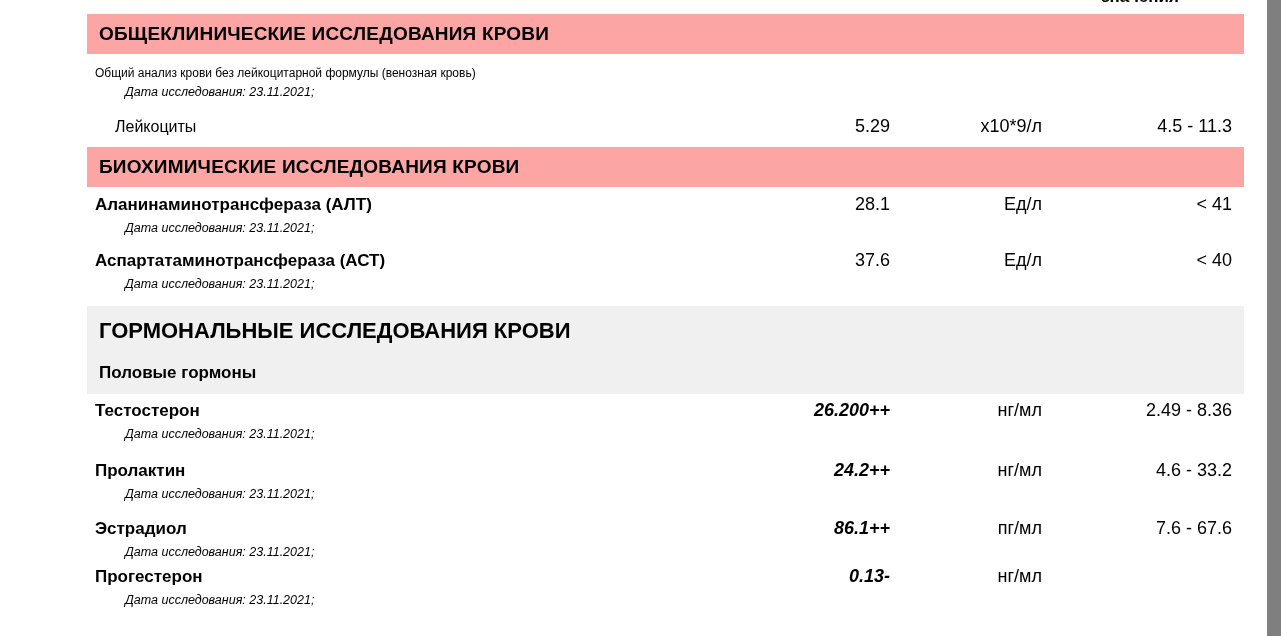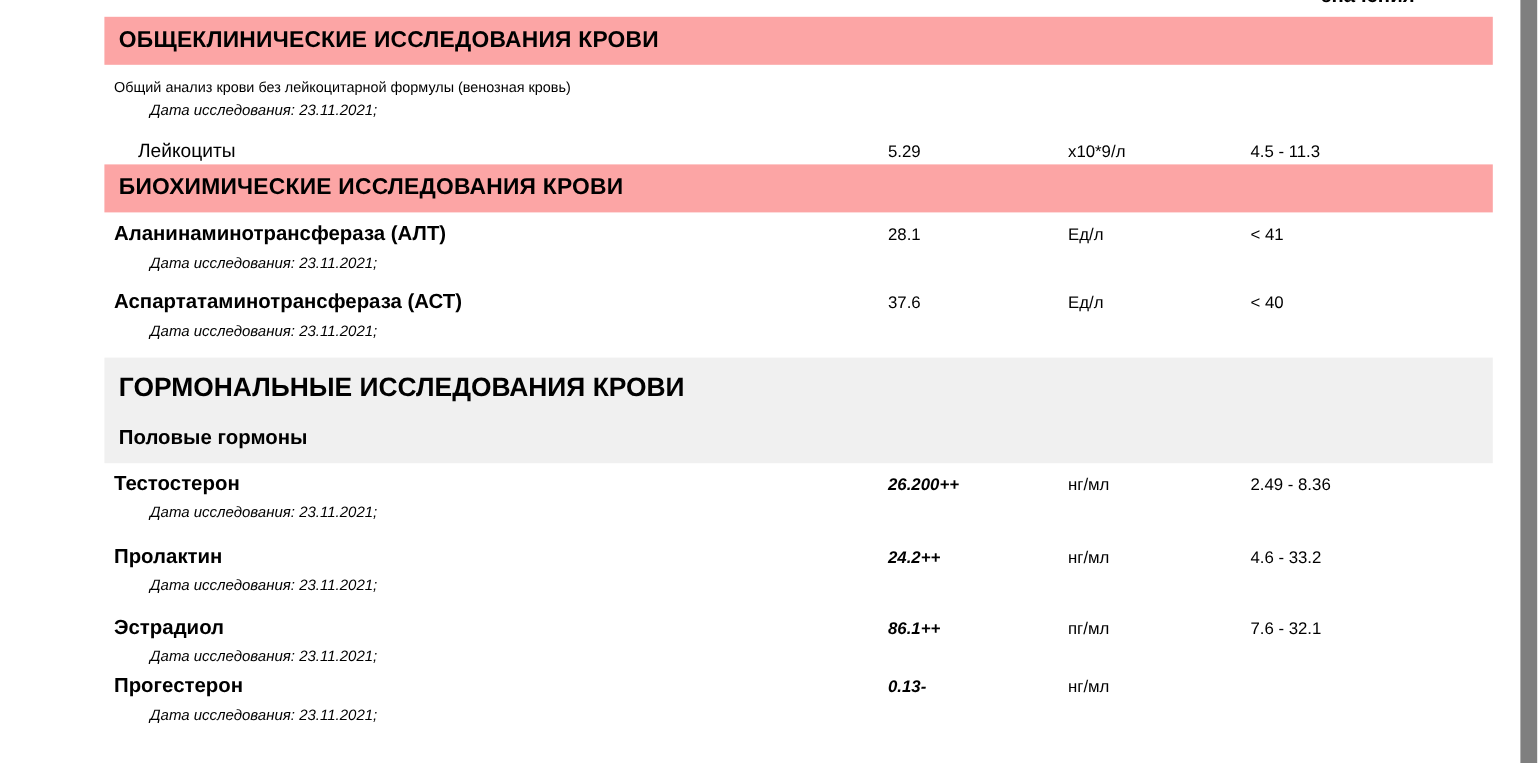--- a/index.html
+++ b/index.html
@@ -14,36 +14,36 @@
     position:absolute;top:-13px;left:1055px;width:170px;
     font-weight:bold;font-size:17px;text-align:center;white-space:nowrap;
   }
   .content{position:absolute;left:87px;top:0;width:1157px;}
   .band{
     background:#fca5a5;height:40px;display:flex;align-items:center;
     padding-left:12px;box-sizing:border-box;
     font-weight:bold;font-size:19px;letter-spacing:.2px;
   }
   .band1{margin-top:14px;}
-  .band2{}
+  .band2{margin-top:10px;}
   .band3{
     background:#f0f0f0;height:88px;margin-top:15px;
     padding-left:12px;box-sizing:border-box;
   }
   .band3 .band3-title{font-weight:bold;font-size:22px;padding-top:13px;line-height:24px;}
   .band3 .band3-subtitle{font-weight:bold;font-size:17px;margin-top:19px;line-height:22px;}
   .group-title{margin-top:9px;padding-left:8px;font-weight:normal;font-size:12px;line-height:20px;}
   .date-line{margin-top:2px;padding-left:38px;font-style:italic;font-size:12.5px;line-height:14px;}
   .row{
     display:grid;grid-template-columns:1fr 150px 152px 190px;
     padding-right:12px;line-height:21px;align-items:baseline;
   }
   .row .cell-name{font-weight:bold;font-size:17px;padding-left:8px;}
   .row .cell-name.plain{font-weight:normal;font-size:16px;padding-left:28px;}
-  .row .cell-value,.row .cell-unit,.row .cell-range{text-align:left;font-size:14px;}
+  .row .cell-value,.row .cell-unit,.row .cell-range{text-align:right;font-size:18px;}
   .row .cell-value.abnormal{font-weight:bold;font-style:italic;}
   .r-leu{margin-top:17px;}
   .r-alt{margin-top:7px;}
   .r-ast{margin-top:15px;}
   .r-tes{margin-top:6px;}
   .r-prl{margin-top:19px;}
   .r-est{margin-top:17px;}
   .r-prg{margin-top:7px;}
   .date-gap{margin-top:6px;}
   
@@ -110,21 +110,21 @@
       <div class="cell-value abnormal">24.2++</div>
       <div class="cell-unit">нг/мл</div>
       <div class="cell-range">4.6 - 33.2</div>
     </div>
     <div class="date-line date-gap">Дата исследования: 23.11.2021;</div>
 
     <div class="row r-est">
       <div class="cell-name">Эстрадиол</div>
       <div class="cell-value abnormal">86.1++</div>
       <div class="cell-unit">пг/мл</div>
-      <div class="cell-range">7.6 - 32.1</div>
+      <div class="cell-range">7.6 - 67.6</div>
     </div>
     <div class="date-line date-gap">Дата исследования: 23.11.2021;</div>
 
     <div class="row r-prg">
       <div class="cell-name">Прогестерон</div>
       <div class="cell-value abnormal">0.13-</div>
       <div class="cell-unit">нг/мл</div>
     </div>
     <div class="date-line date-gap">Дата исследования: 23.11.2021;</div>
 

